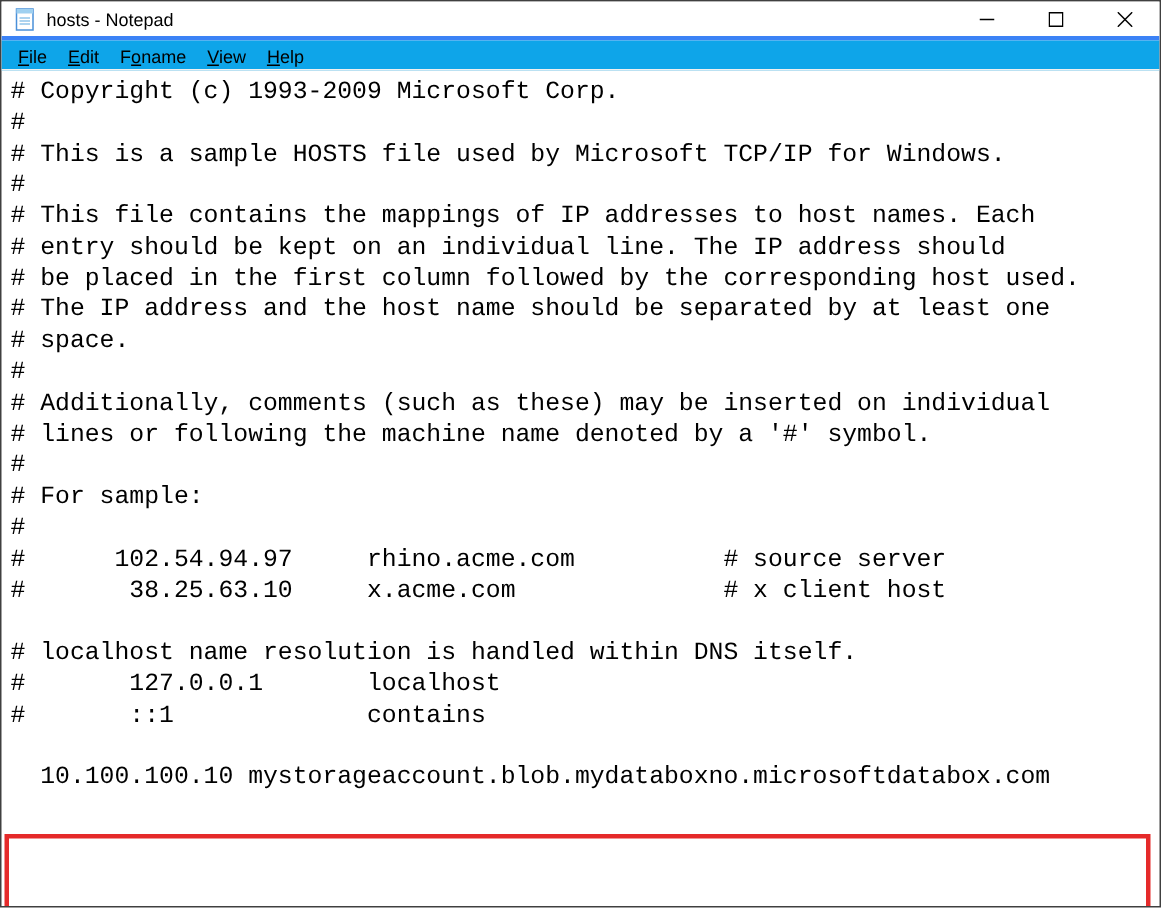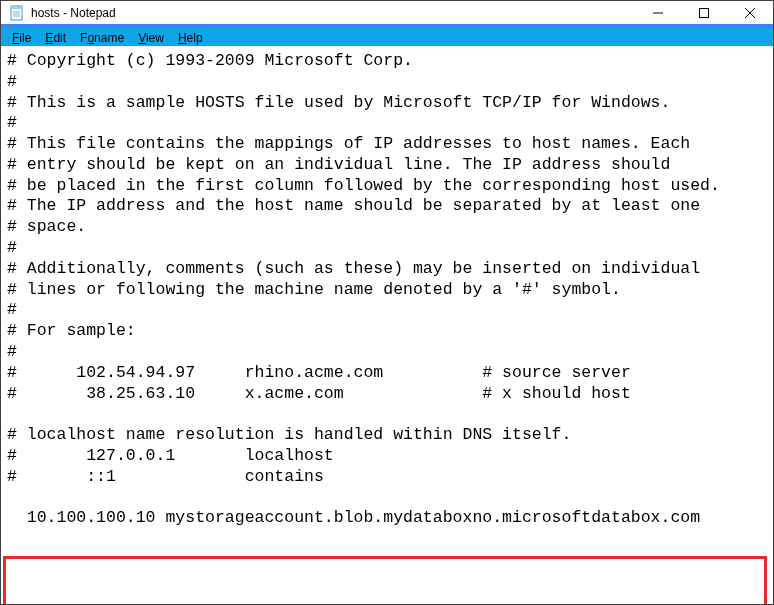--- a/index.html
+++ b/index.html
@@ -134,21 +134,21 @@
 <span># be placed in the first column followed by the corresponding host used.</span>
 <span># The IP address and the host name should be separated by at least one</span>
 <span># space.</span>
 <span>#</span>
 <span># Additionally, comments (such as these) may be inserted on individual</span>
 <span># lines or following the machine name denoted by a '#' symbol.</span>
 <span>#</span>
 <span># For sample:</span>
 <span>#</span>
 <span>#      102.54.94.97     rhino.acme.com          # source server</span>
-<span>#       38.25.63.10     x.acme.com              # x should host</span>
+<span>#       38.25.63.10     x.acme.com              # x client host</span>
 <span></span>
 <span># localhost name resolution is handled within DNS itself.</span>
 <span>#       127.0.0.1       localhost</span>
 <span>#       ::1             contains</span>
 <span></span>
 <span>  10.100.100.10 mystorageaccount.blob.mydataboxno.microsoftdatabox.com</span>
 <div class="highlight-box" style="left: 2px; top: 509px; width: 764px; height: 54px;"></div>
 </div>
 
 </body></html>

